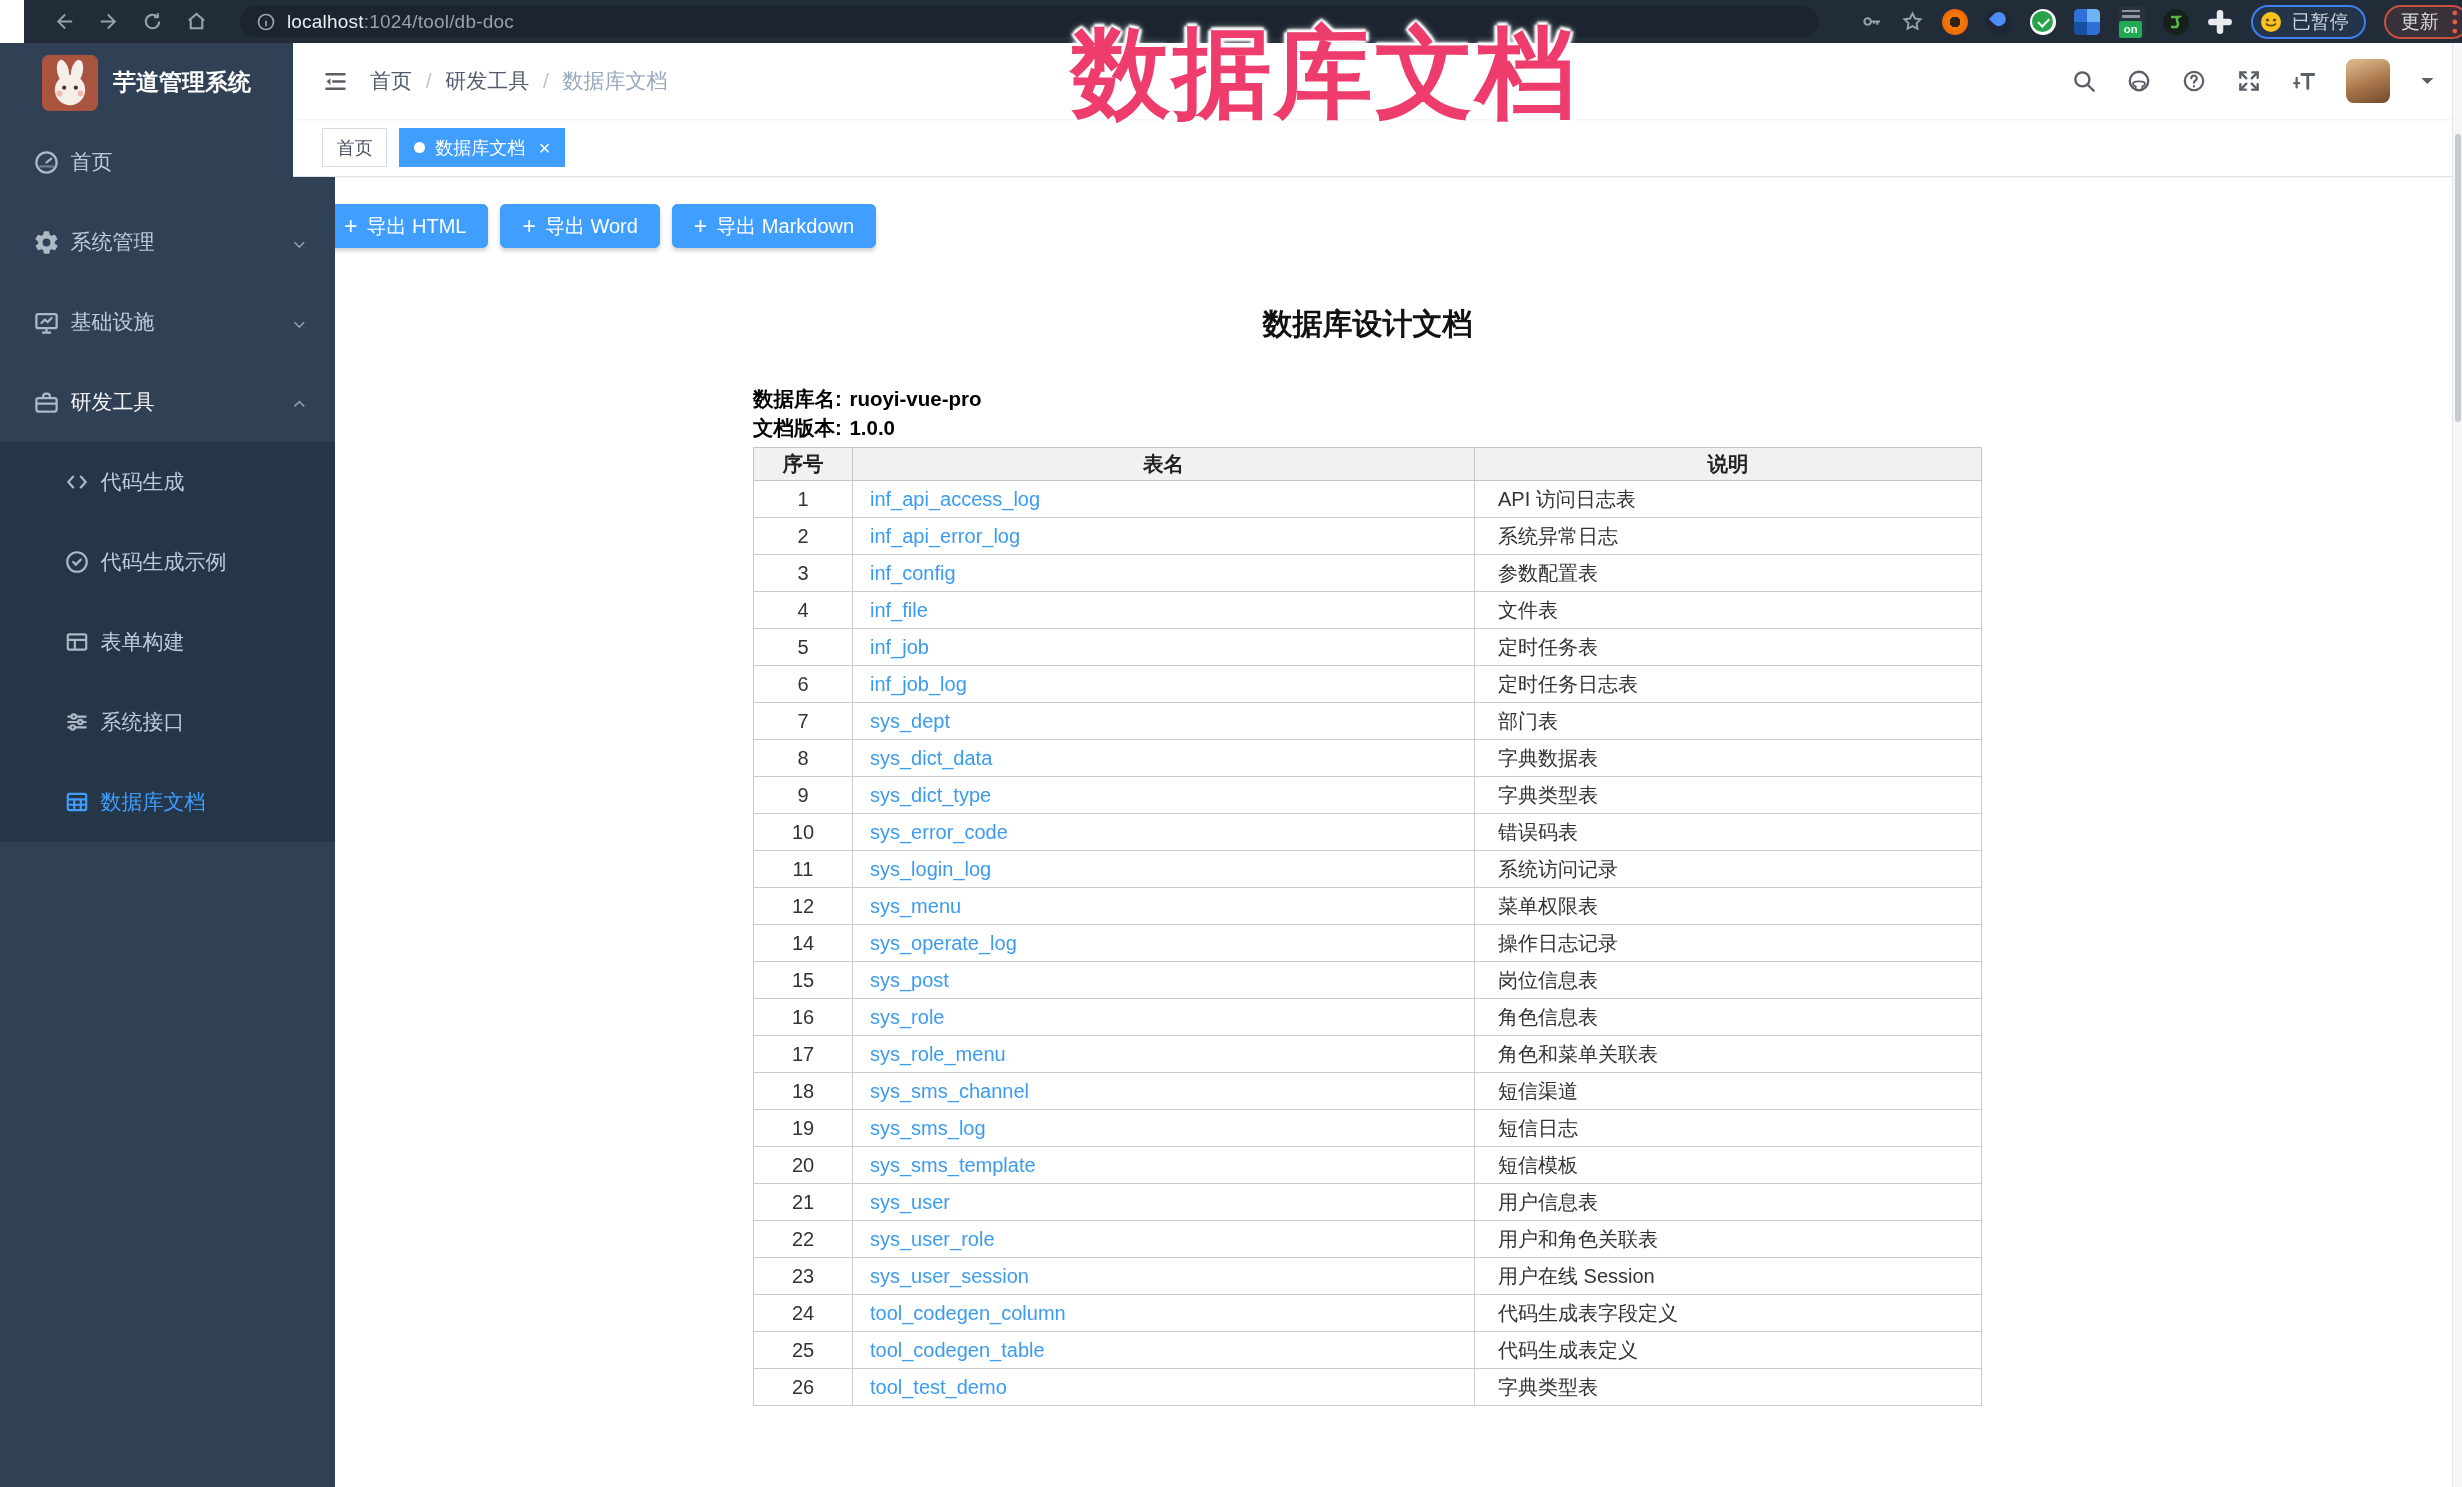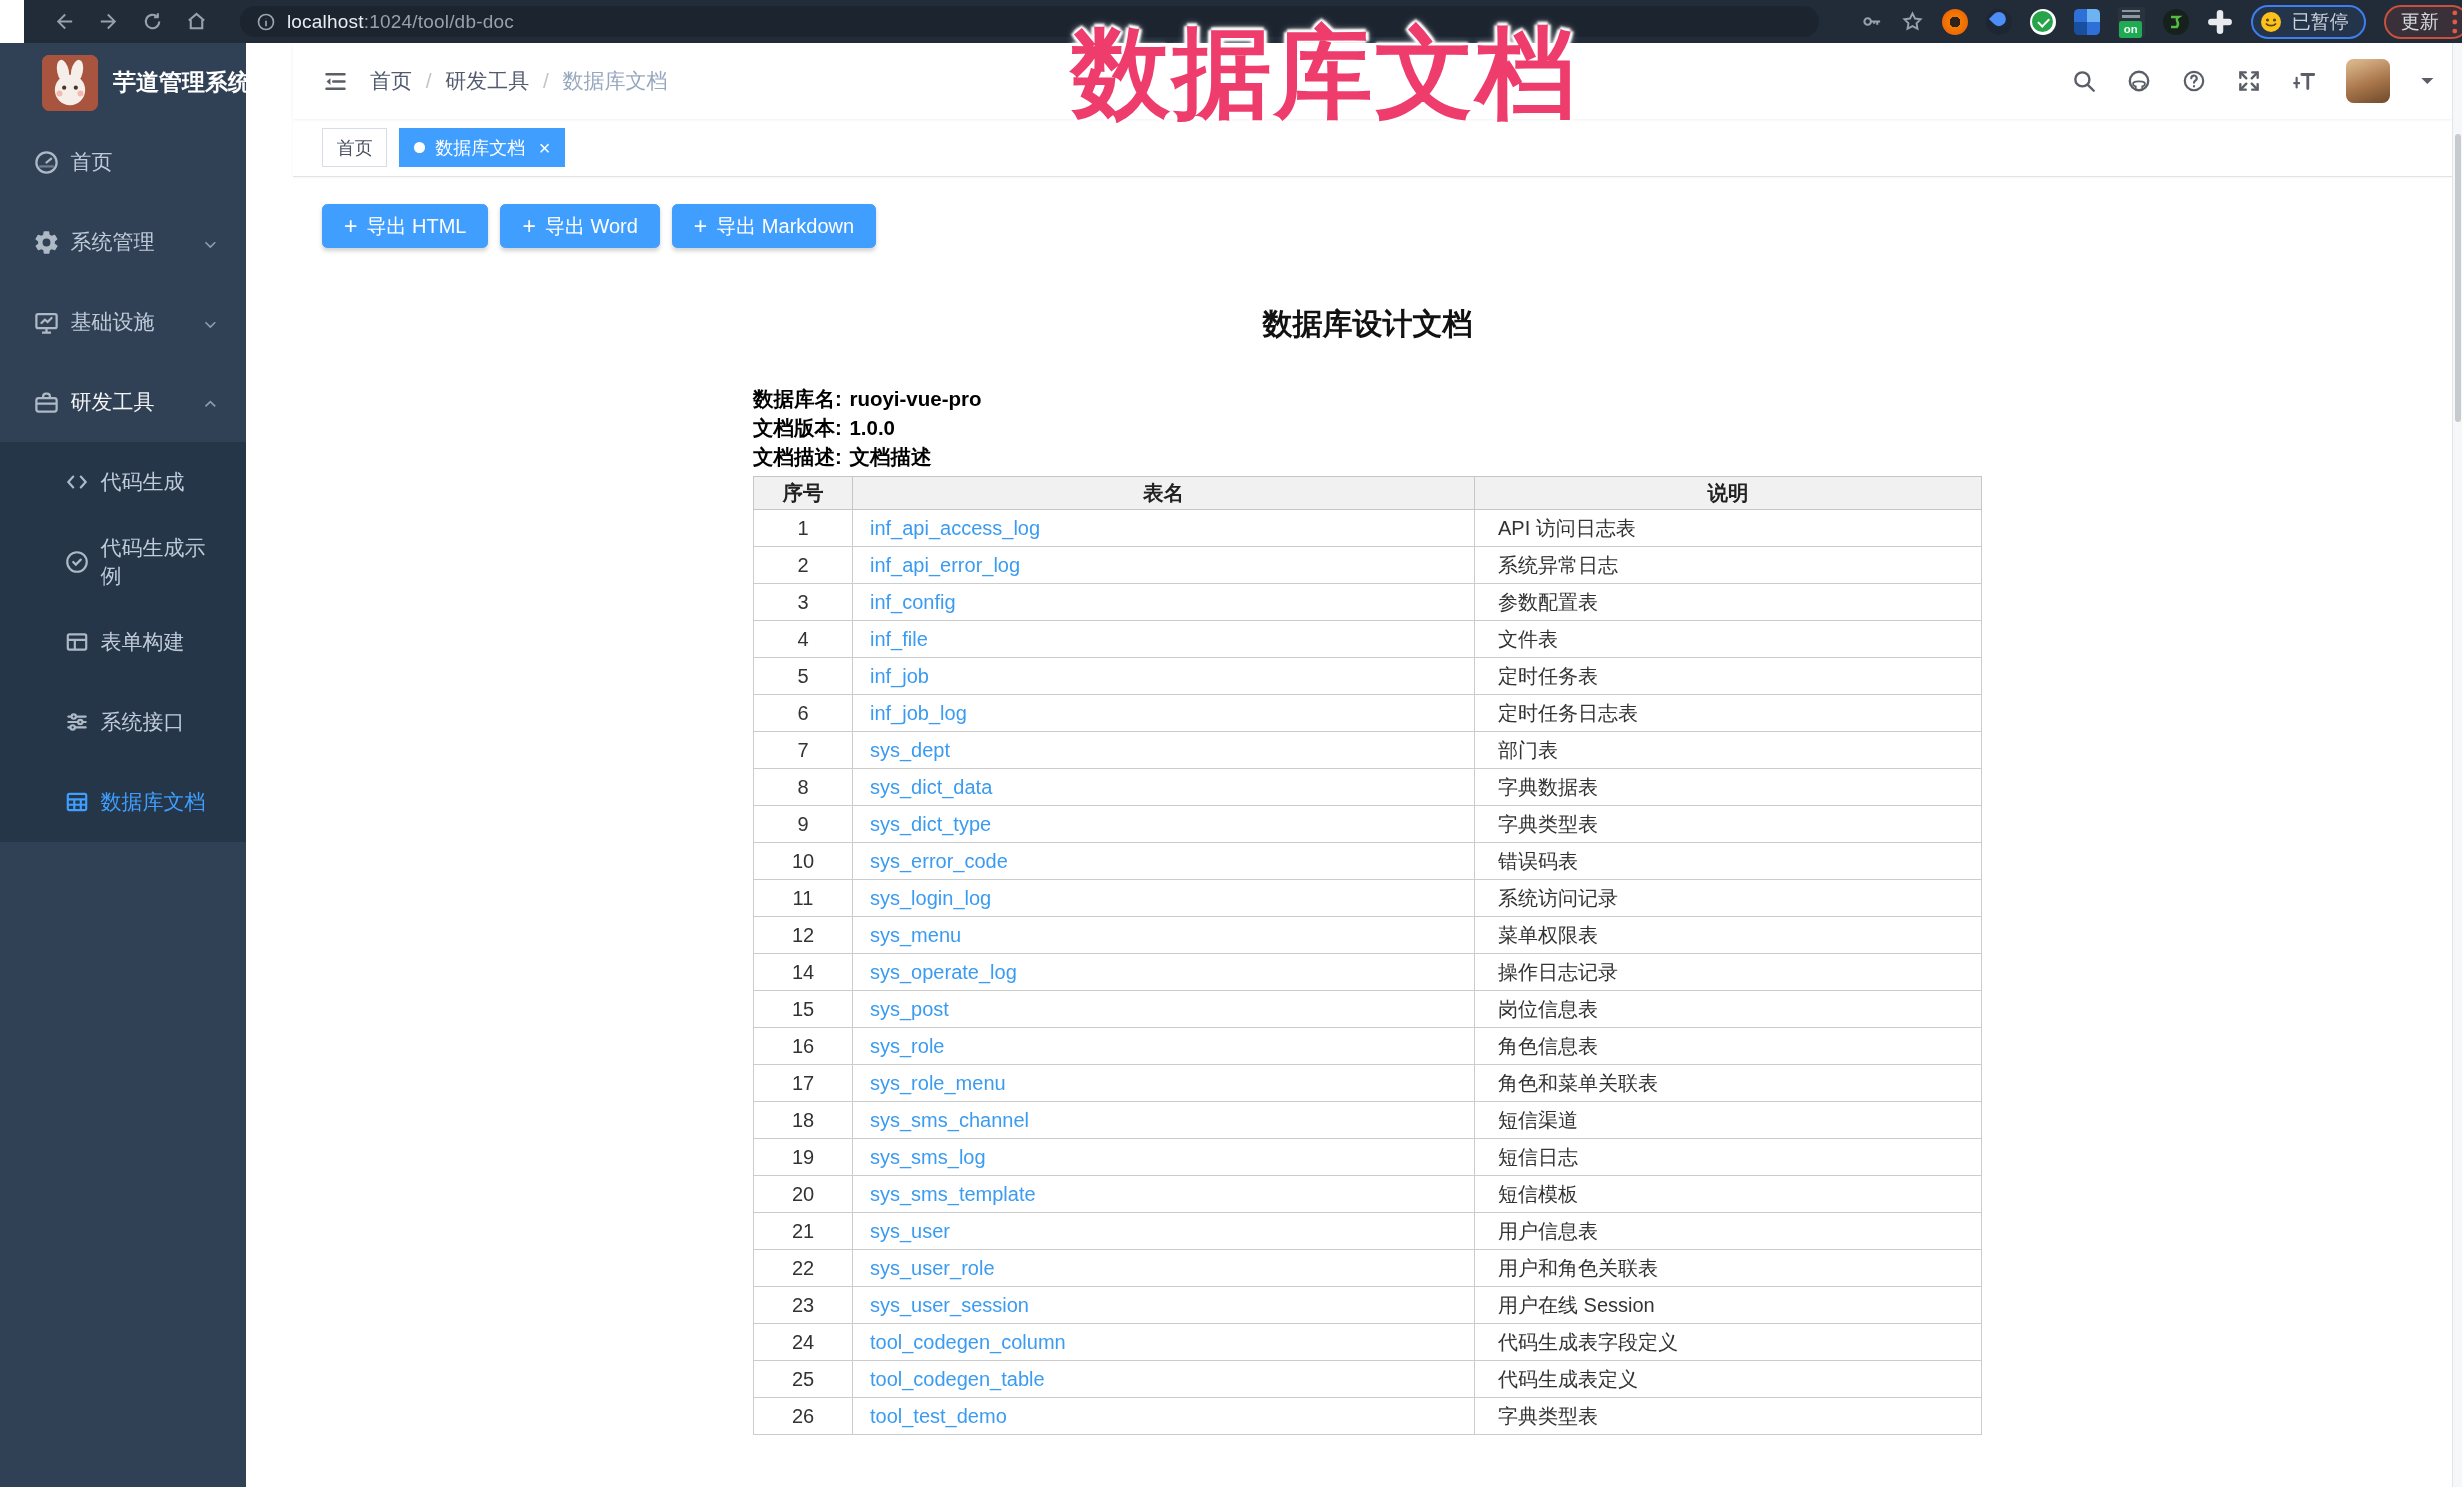--- a/index.html
+++ b/index.html
@@ -41,21 +41,21 @@
   .ext-puzzle svg { width:26px; height:26px; }
   .chip { height:34px; display:flex; align-items:center; border-radius:18px; cursor:pointer; }
   .chip-paused { border:2.3px solid #3d7ef0; background:rgba(61,126,240,.10); padding:0 15px 0 6px; gap:9px; }
   .chip-paused .face { width:24px; height:24px; }
   .chip-label { color:#cdd3da; font-size:19px; white-space:nowrap; }
   .chip-update { border:2.3px solid #c8503e; background:rgba(200,80,62,.14); padding:0 9px 0 15px; gap:12px; }
   .chip-update .chip-label { color:#d3d8de; }
   .vdots { width:7.6px; height:26px; }
 
   
-  .sidebar { position:absolute; left:0; top:43px; width:246px; height:1444px; background:#304156; z-index:5; }
+  .sidebar { position:absolute; left:0; top:43px; width:335px; height:1444px; background:#304156; z-index:5; }
   .logo-row { height:79px; display:flex; align-items:center; padding-left:42px; cursor:pointer; }
   .logo-img { width:56px; height:56px; border-radius:7.6px; overflow:hidden; flex:0 0 auto;
               background:linear-gradient(160deg,#c06a52,#8e4436); position:relative; }
   .logo-img svg { width:100%; height:100%; display:block; }
   .logo-title { color:#ffffff; font-size:23px; font-weight:bold; margin-left:15px; white-space:nowrap; }
   .menu-item { height:80px; display:flex; align-items:center; padding:0 27px 0 33px;
                color:#bfcbd9; font-size:21px; cursor:pointer; }
   .menu-item .micon { width:27px; height:27px; margin-right:10.6px; flex:0 0 auto; color:#aeb9c6; }
   .menu-item .micon svg { width:100%; height:100%; }
   .menu-item .chev { margin-left:auto; width:16.7px; height:16.7px; color:#8f9bab; }
@@ -418,23 +418,20 @@
 
       <div class="doc">
         <div class="doc-title">数据库设计文档</div>
         <div class="doc-meta">
           <div class="meta-line">
             <span class="meta-label">数据库名:</span><span class="meta-value">ruoyi-vue-pro</span>
           </div>
           <div class="meta-line">
             <span class="meta-label">文档版本:</span><span class="meta-value">1.0.0</span>
           </div>
-          <div class="meta-line">
-            <span class="meta-label">文档描述:</span><span class="meta-value">文档描述</span>
-          </div>
         </div>
 
         <table class="doc-table">
           <thead>
             <tr>
               <th class="c-idx">序号</th>
               <th class="c-name" style="text-align:center;padding-left:0;">表名</th>
               <th class="c-desc" style="text-align:center;padding-left:0;">说明</th>
             </tr>
           </thead>

